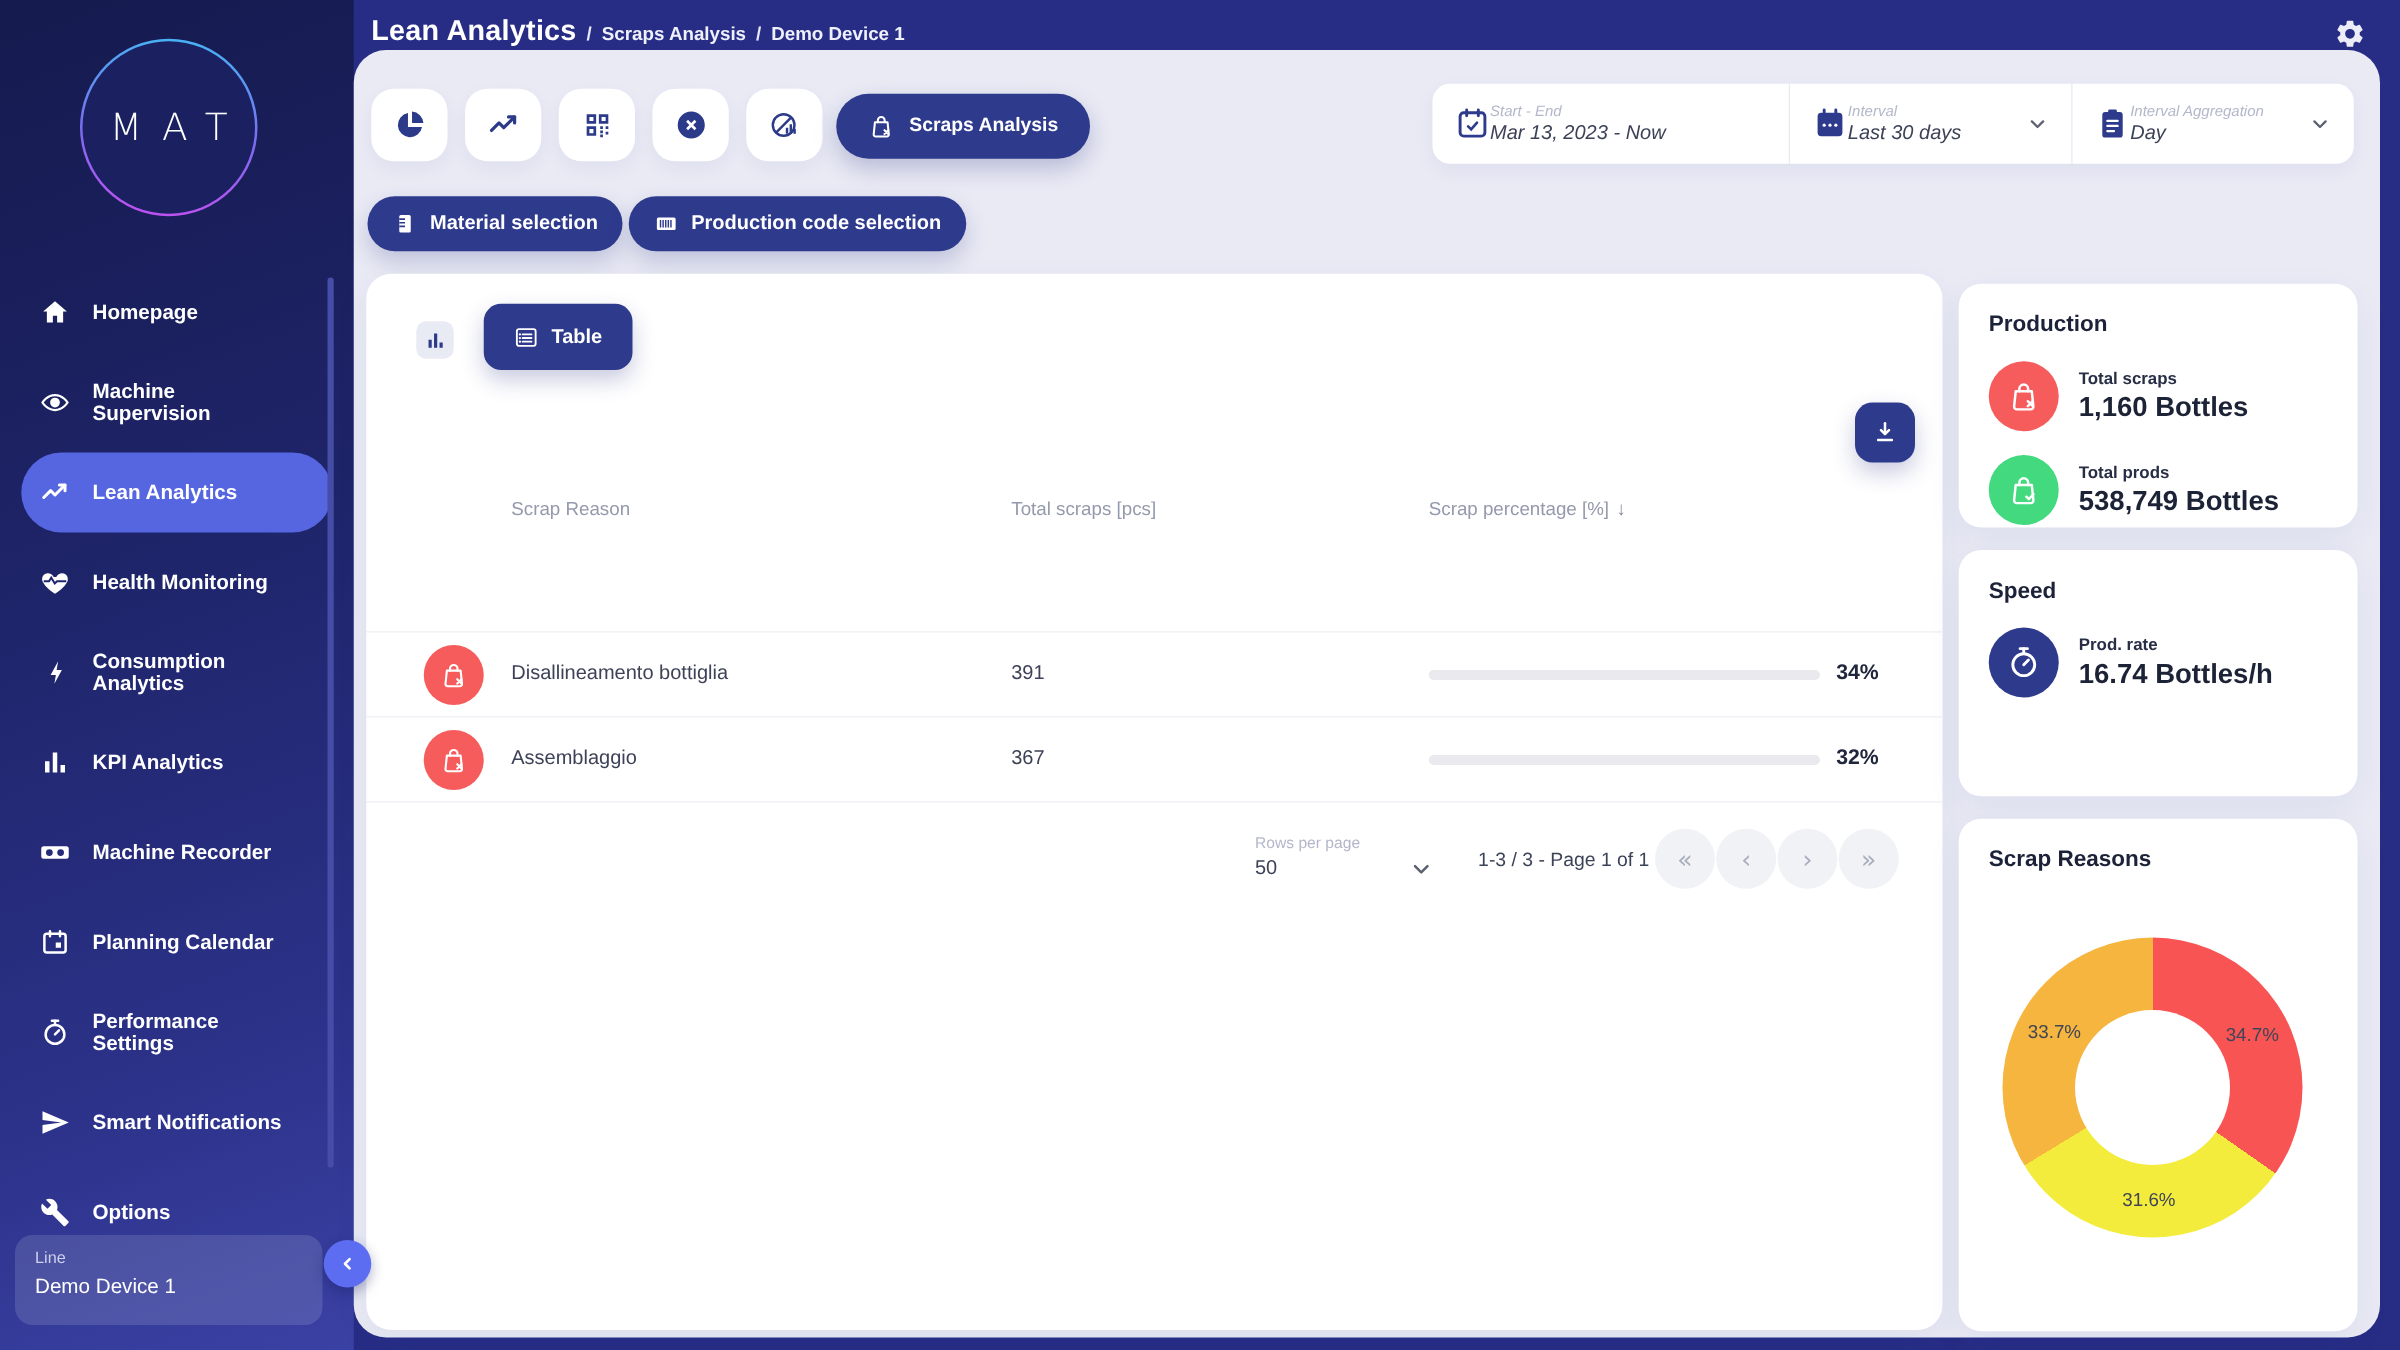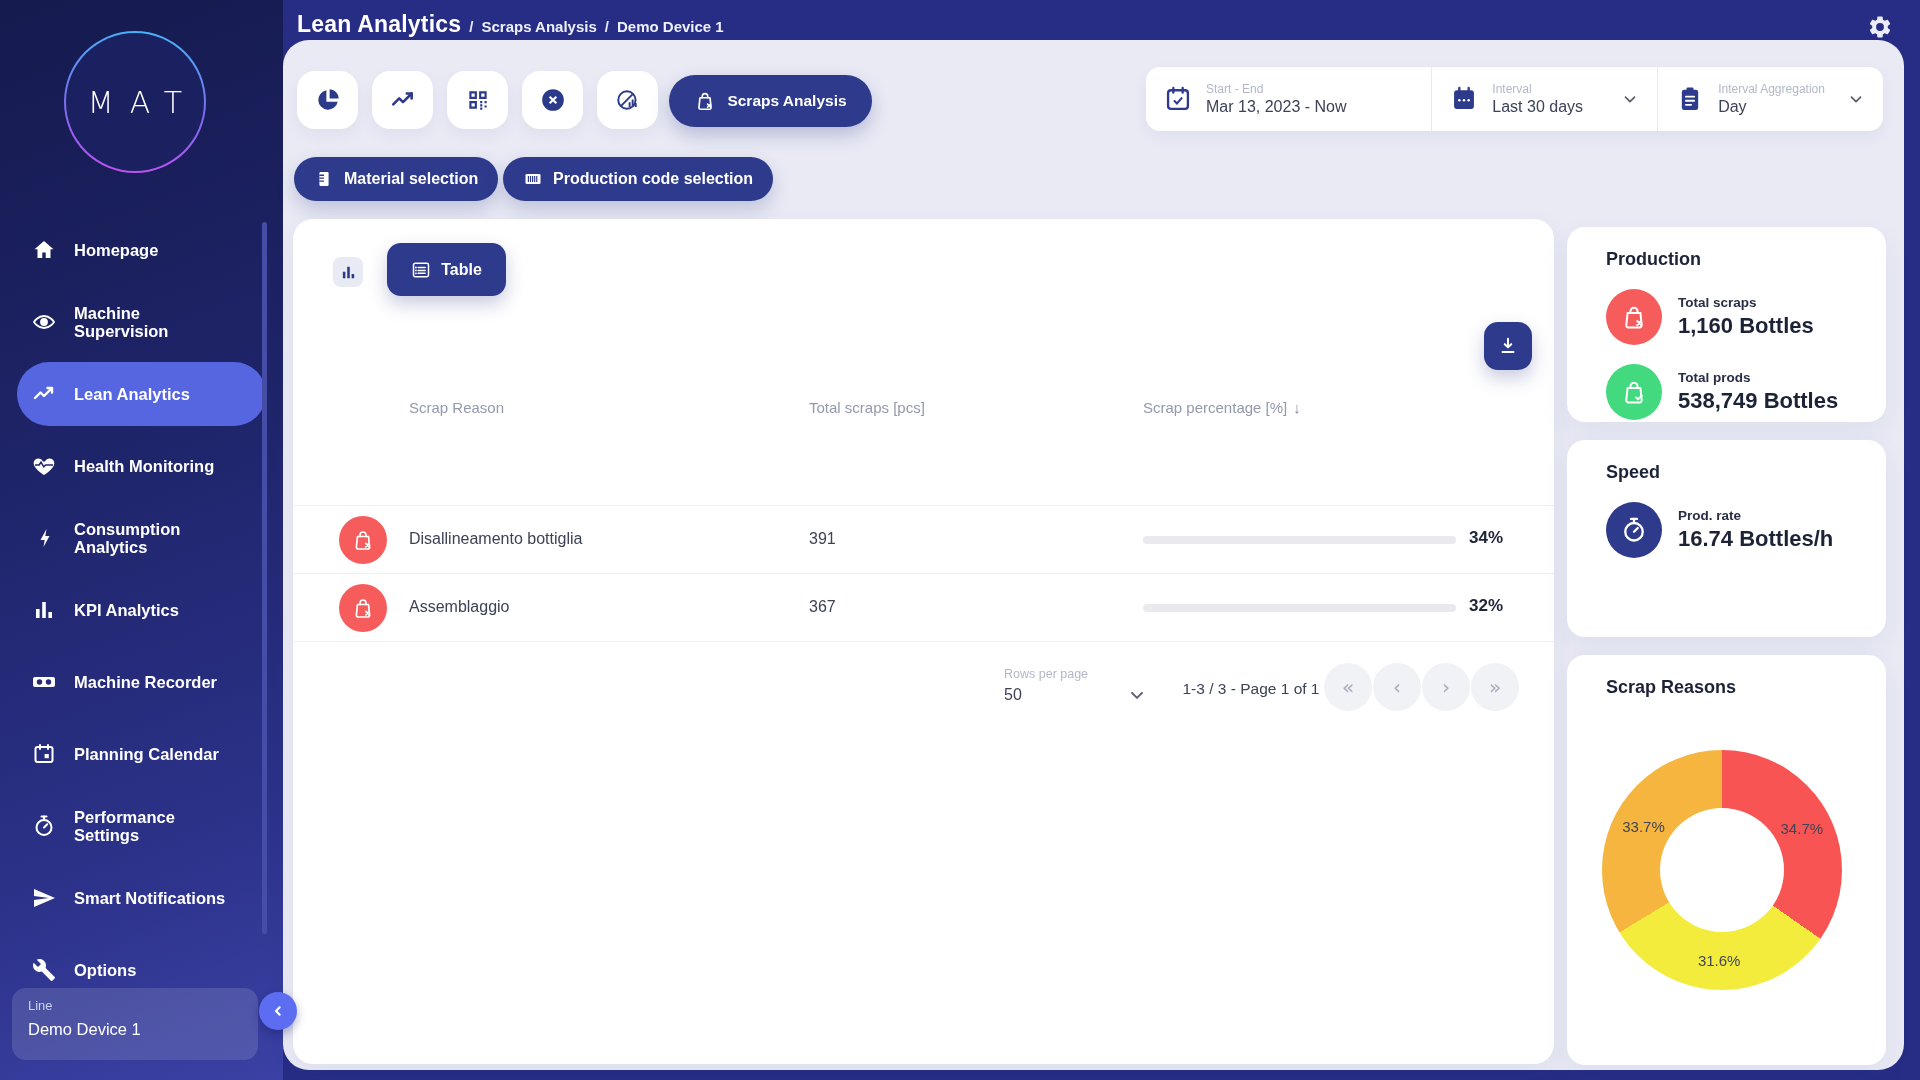--- a/index.html
+++ b/index.html
@@ -56,21 +56,21 @@
 
   .scraps-btn { position:absolute; left:386px; top:35px; width:203px; height:52px; border-radius:26px;
                 background:#2e3a8c; border:none; color:#fff; font-weight:bold; font-size:15.5px; cursor:pointer;
                 display:flex; align-items:center; justify-content:center; gap:11px;
                 box-shadow:0 8px 18px rgba(40,48,130,.25); font-family:inherit; }
   .scraps-btn svg { width:22px; height:22px; }
 
   
   .controls-card { position:absolute; left:863px; top:27px; width:737px; height:64px; background:#fff;
                    border-radius:14px; display:flex; box-shadow:0 6px 16px rgba(40,48,130,.05); }
-  .control-seg { display:flex; align-items:center; gap:14px; padding:0 18px; cursor:pointer; flex:1; }
+  .control-seg { display:flex; align-items:center; padding:0 18px; cursor:pointer; flex:1;font-style:italic; }
   .control-seg + .control-seg { border-left:1px solid #e8e9f1; }
   .control-seg .cicon { width:28px; height:28px; color:#2e3a8c; flex:0 0 28px; }
   .control-texts { display:flex; flex-direction:column; gap:2px; min-width:0; flex:1; }
   .control-label { font-size:12px; color:#b3b7c9; }
   .control-value { font-size:16px; color:#3c4257; }
   .control-chev { width:18px; height:18px; color:#5c6170; flex:0 0 18px; }
 
   
   .filter-btn { position:absolute; top:117px; height:44px; border-radius:22px; background:#2e3a8c; border:none;
                 color:#fff; font-weight:bold; font-size:16px; cursor:pointer; display:flex; align-items:center;
@@ -114,21 +114,21 @@
   .rpp-label { font-size:12.5px; color:#b3b7c9; }
   .rpp-value { font-size:16px; color:#3c4257; margin-top:5px; }
   .rpp-chev { position:absolute; left:834px; top:466px; width:20px; height:20px; color:#5c6170; cursor:pointer; }
   .range-text { position:absolute; left:858px; top:461px; width:200px; text-align:center; font-size:15.5px; color:#3c4257; }
   .page-btns { position:absolute; left:1031px; top:444px; display:flex; gap:1px; }
   .page-btn { width:48px; height:48px; border-radius:50%; background:#f1f2f6; border:none; color:#a9adbd;
               font-size:20px; cursor:pointer; font-family:"DejaVu Sans",sans-serif; }
 
   
   .side-card { position:absolute; left:1284px; width:319px; background:#fff; border-radius:18px;
-               box-shadow:0 10px 30px rgba(40,48,130,.06); padding:22px 39px; }
+               box-shadow:0 10px 30px rgba(40,48,130,.06); padding:22px 24px; }
   .card-production { top:187px; height:195px; }
   .card-speed { top:400px; height:197px; }
   .card-scrap-reasons { top:615px; height:410px; }
   .card-title { font-size:18px; font-weight:bold; color:#1c2238; }
   .stat-row { display:flex; align-items:center; gap:16px; margin-top:19px; }
   .stat-icon { width:56px; height:56px; border-radius:50%; display:flex; align-items:center; justify-content:center; color:#fff; flex:0 0 56px; }
   .stat-icon svg { width:28px; height:28px; }
   .stat-icon.red { background:#f75c5c; } .stat-icon.green { background:#43d97e; } .stat-icon.blue { background:#2e3a8c; }
   .stat-label { font-size:13.5px; font-weight:bold; color:#272e45; }
   .stat-value { font-size:22px; font-weight:bold; color:#1d2336; margin-top:3px; }

